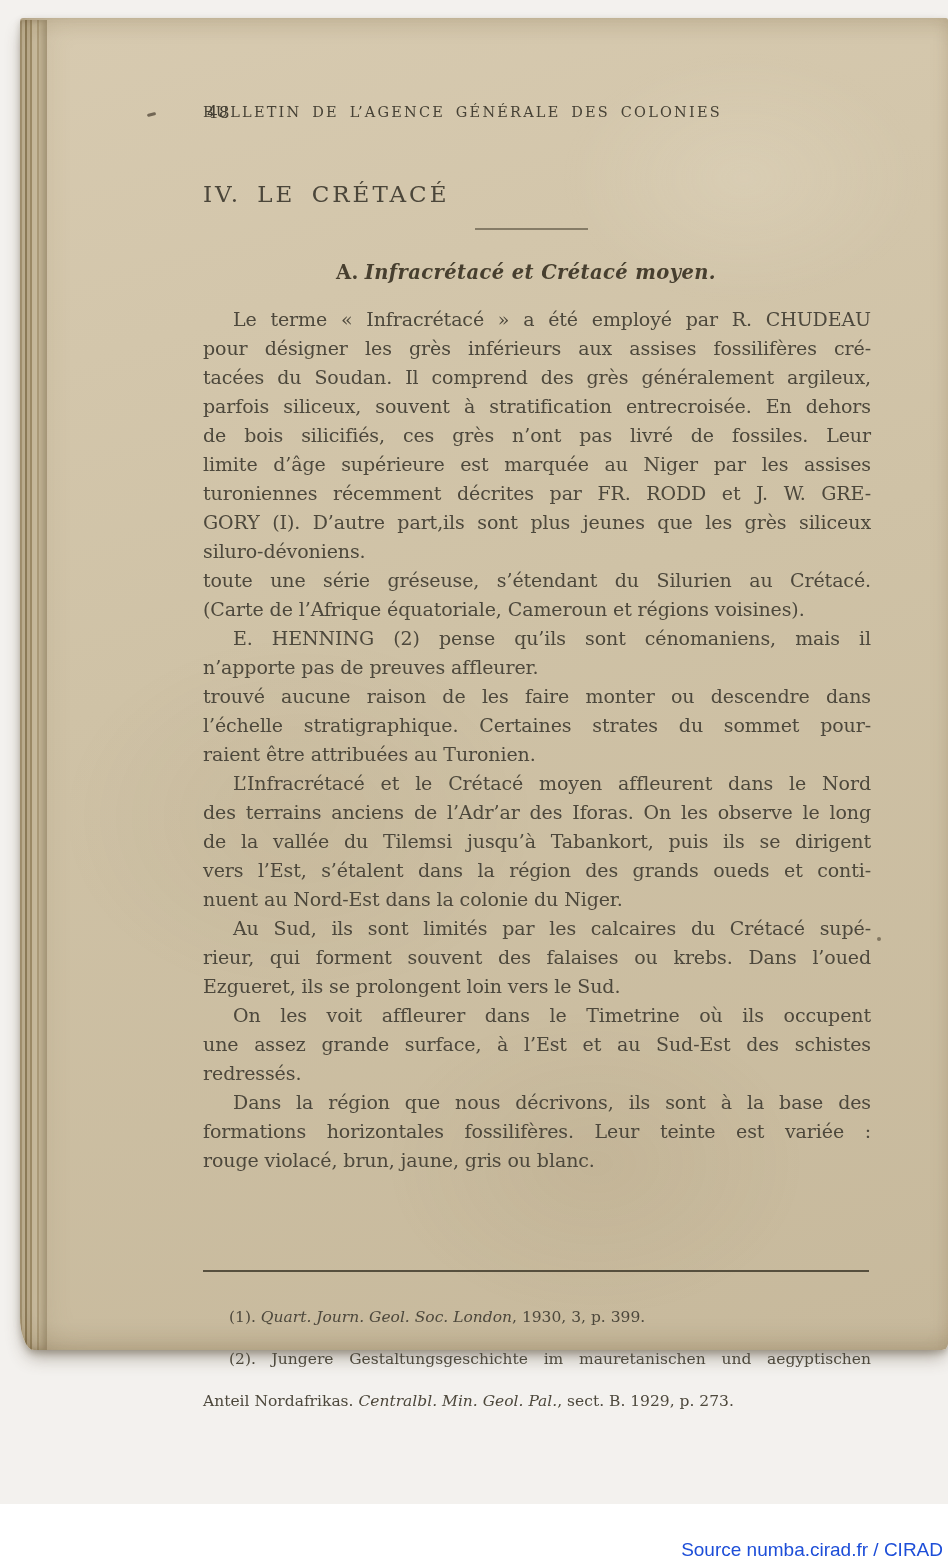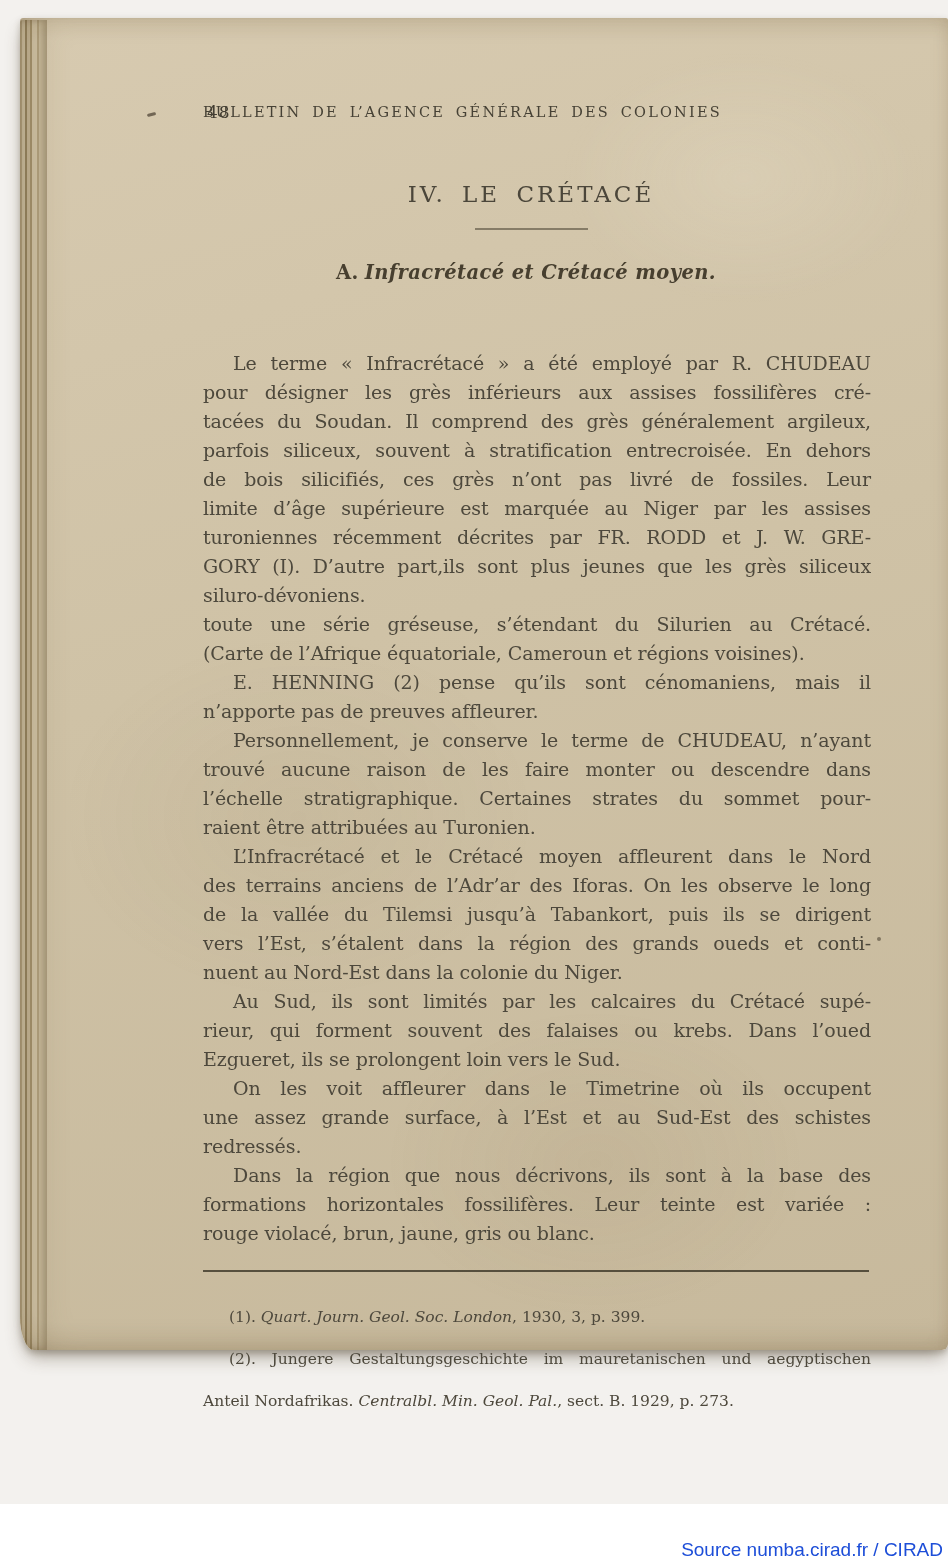--- a/index.html
+++ b/index.html
@@ -54,37 +54,37 @@
   .page-number{
     position:absolute;left:4px;top:0;font-size:17px;letter-spacing:1px;
   }
   .head-title{
     position:absolute;left:0;right:0;top:2px;text-align:left;
     font-size:14.5px;letter-spacing:2.2px;word-spacing:4px;
     color:#464135;
   }
   
   .section-title{
-    position:absolute;left:177px;top:163px;width:668px;text-align:center;
+    position:absolute;left:183px;top:163px;width:668px;text-align:left;
     font-size:23px;letter-spacing:3px;word-spacing:6px;color:#4b463a;
   }
   .title-rule{
     position:absolute;left:455px;top:210px;width:113px;height:2px;
     background:rgba(92,84,66,.65);
   }
   .subsection-title{
     position:absolute;left:172px;top:243px;width:668px;text-align:center;
     font-size:19.5px;font-weight:bold;color:#473f2f;
   }
   .subsection-title i{font-style:italic;letter-spacing:.4px;}
   .subsection-title .label{font-style:normal;margin-right:6px;}
   
   .body-text{
     position:absolute;left:183px;top:287px;width:668px;
-    font-size:19px;color:#4d483c;letter-spacing:-0.1px;margin-top:44px;
+    font-size:19px;color:#4d483c;letter-spacing:-0.1px;
   }
   .body-text .line{
     height:29px;line-height:29px;
     text-align:justify;text-align-last:justify;
     overflow:visible;
   }
   .body-text .line.first{text-indent:30px;}
   .body-text .line.last{text-align-last:left;}
   
   .footnote-rule{
@@ -159,21 +159,20 @@
         </div>
         <div class="para">
           <div class="line"><span>toute une série gréseuse, s’étendant du Silurien au Crétacé.</span></div>
           <div class="line last"><span>(Carte de l’Afrique équatoriale, Cameroun et régions voisines).</span></div>
         </div>
         <div class="para">
           <div class="line first"><span>E. HENNING (2) pense qu’ils sont cénomaniens, mais il</span></div>
           <div class="line last"><span>n’apporte pas de preuves affleurer.</span></div>
         </div>
         <div class="para">
-          <div class="line first"><span>Personnellement, je conserve le terme de CHUDEAU, n’ayant</span></div>
           <div class="line"><span>trouvé aucune raison de les faire monter ou descendre dans</span></div>
           <div class="line"><span>l’échelle stratigraphique. Certaines strates du sommet pour-</span></div>
           <div class="line last"><span>raient être attribuées au Turonien.</span></div>
         </div>
         <div class="para">
           <div class="line first"><span>L’Infracrétacé et le Crétacé moyen affleurent dans le Nord</span></div>
           <div class="line"><span>des terrains anciens de l’Adr’ar des Iforas. On les observe le long</span></div>
           <div class="line"><span>de la vallée du Tilemsi jusqu’à Tabankort, puis ils se dirigent</span></div>
           <div class="line"><span>vers l’Est, s’étalent dans la région des grands oueds et conti-</span></div>
           <div class="line last"><span>nuent au Nord-Est dans la colonie du Niger.</span></div>

